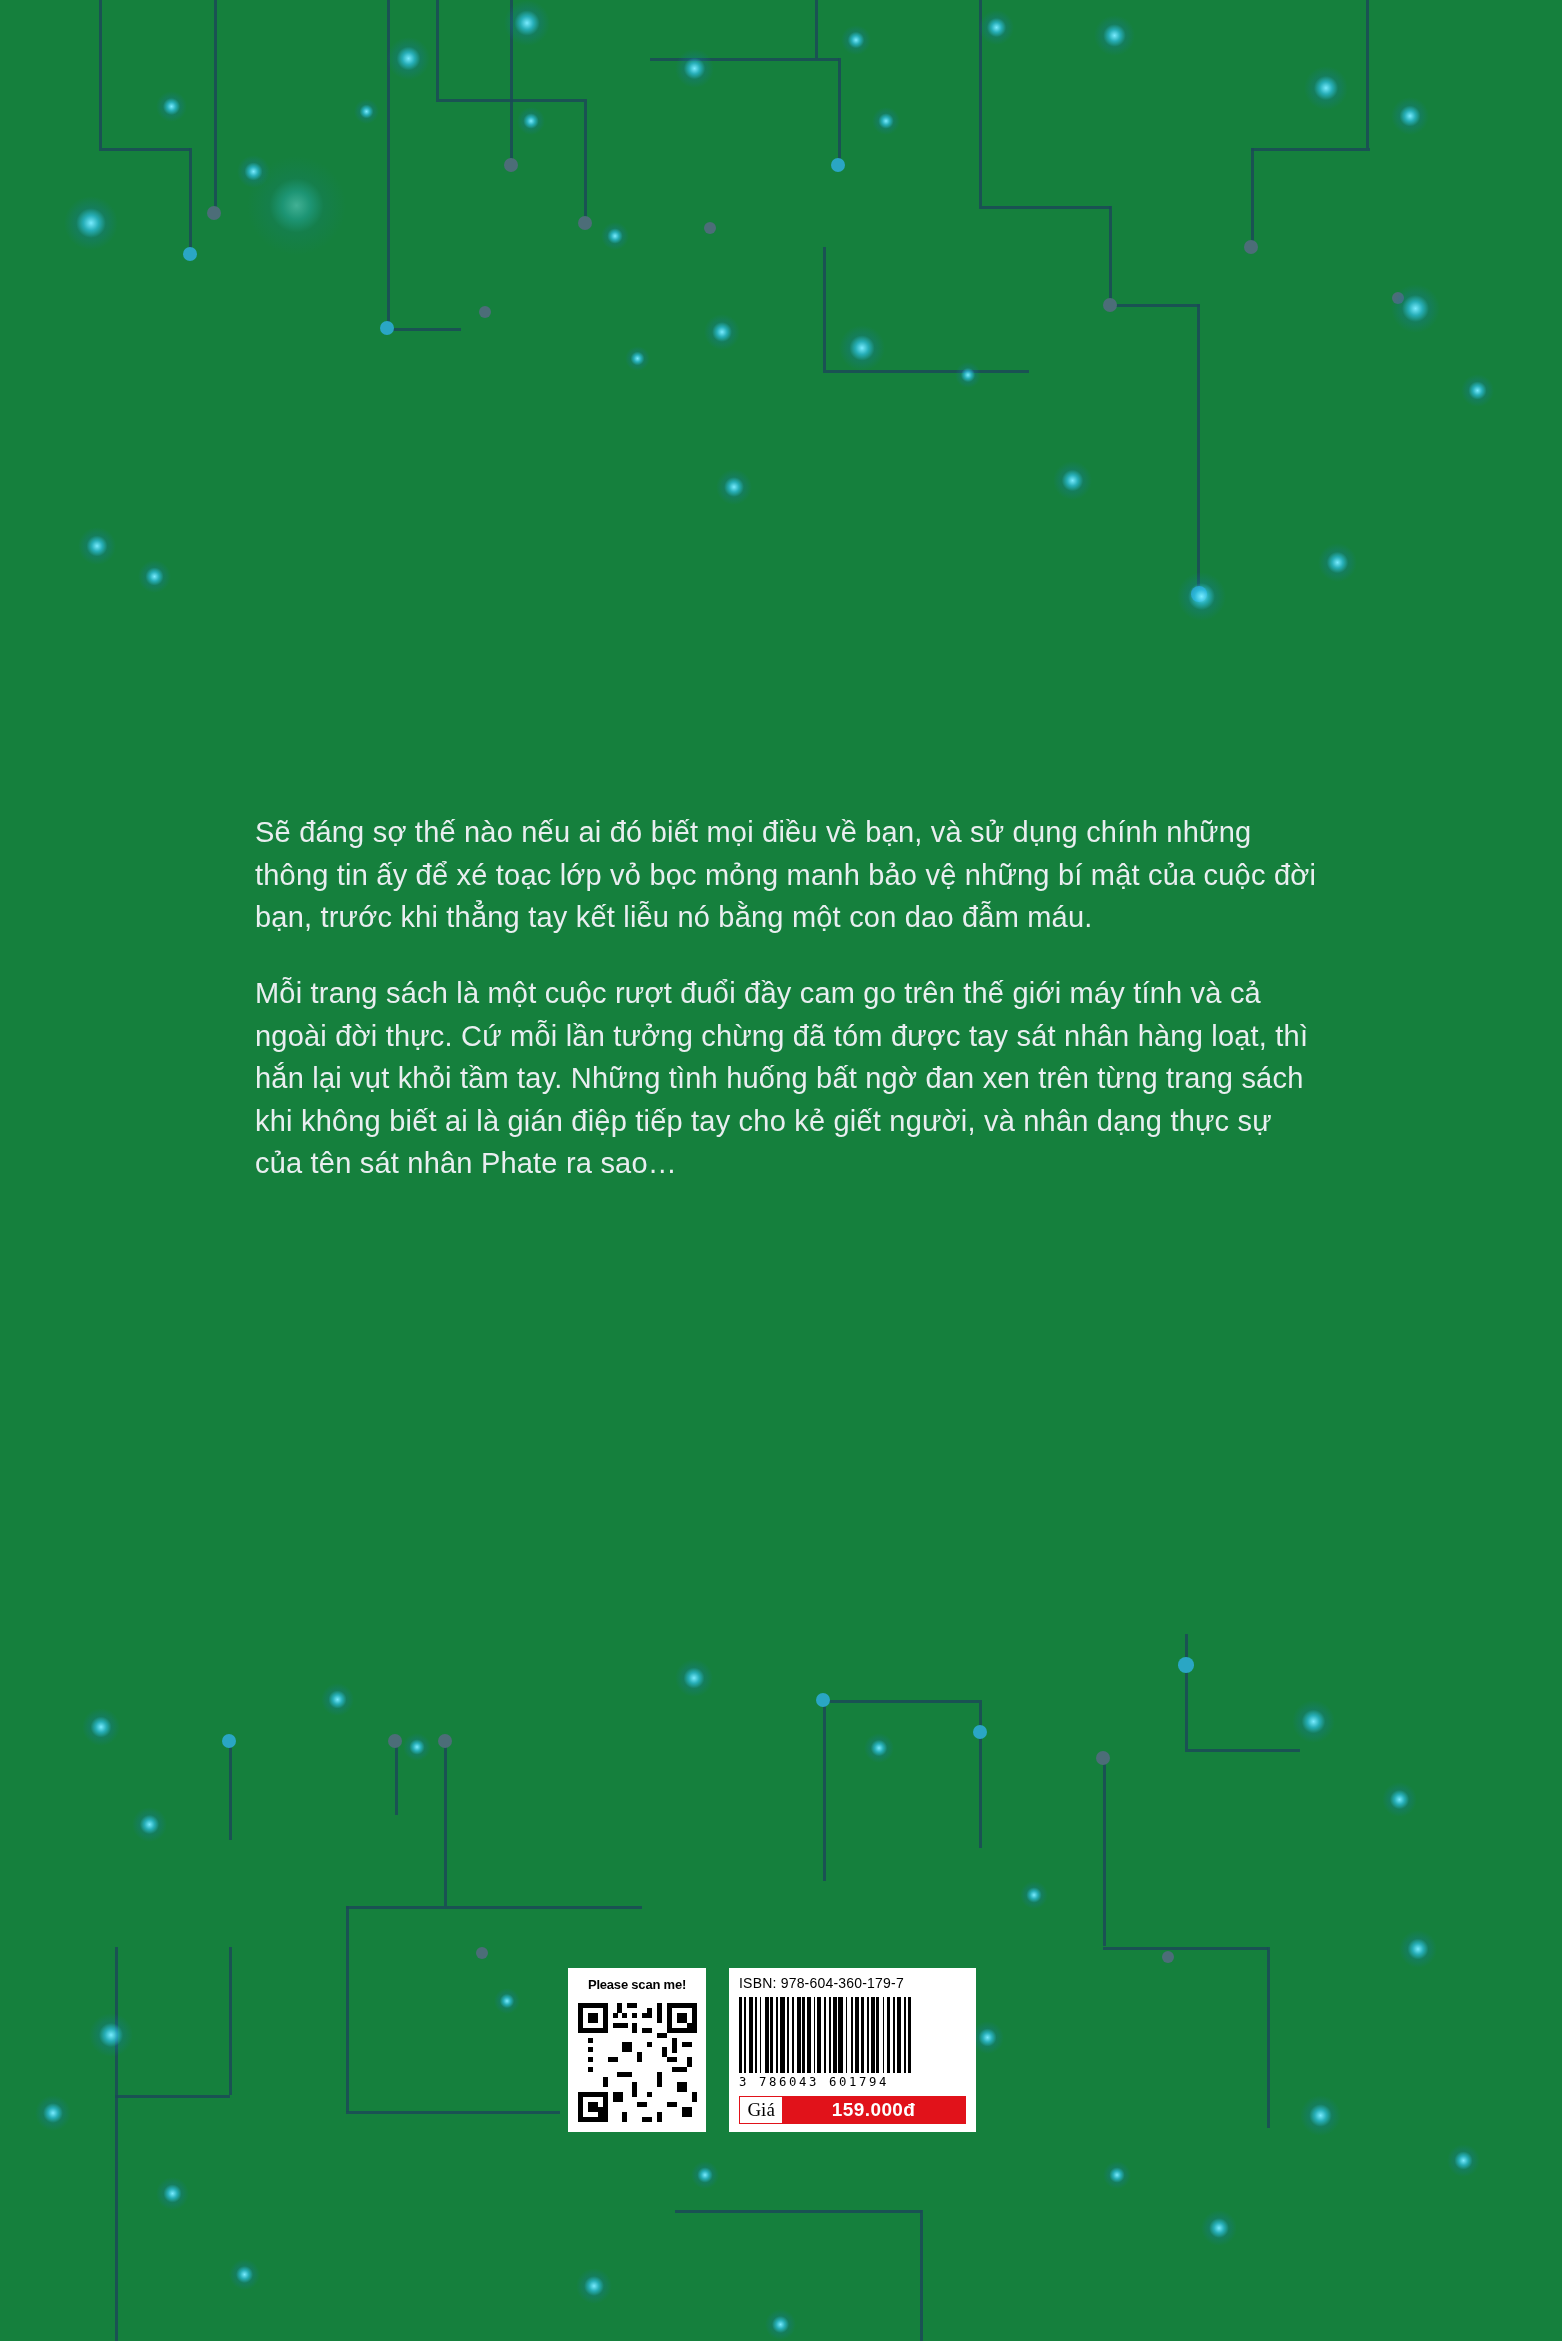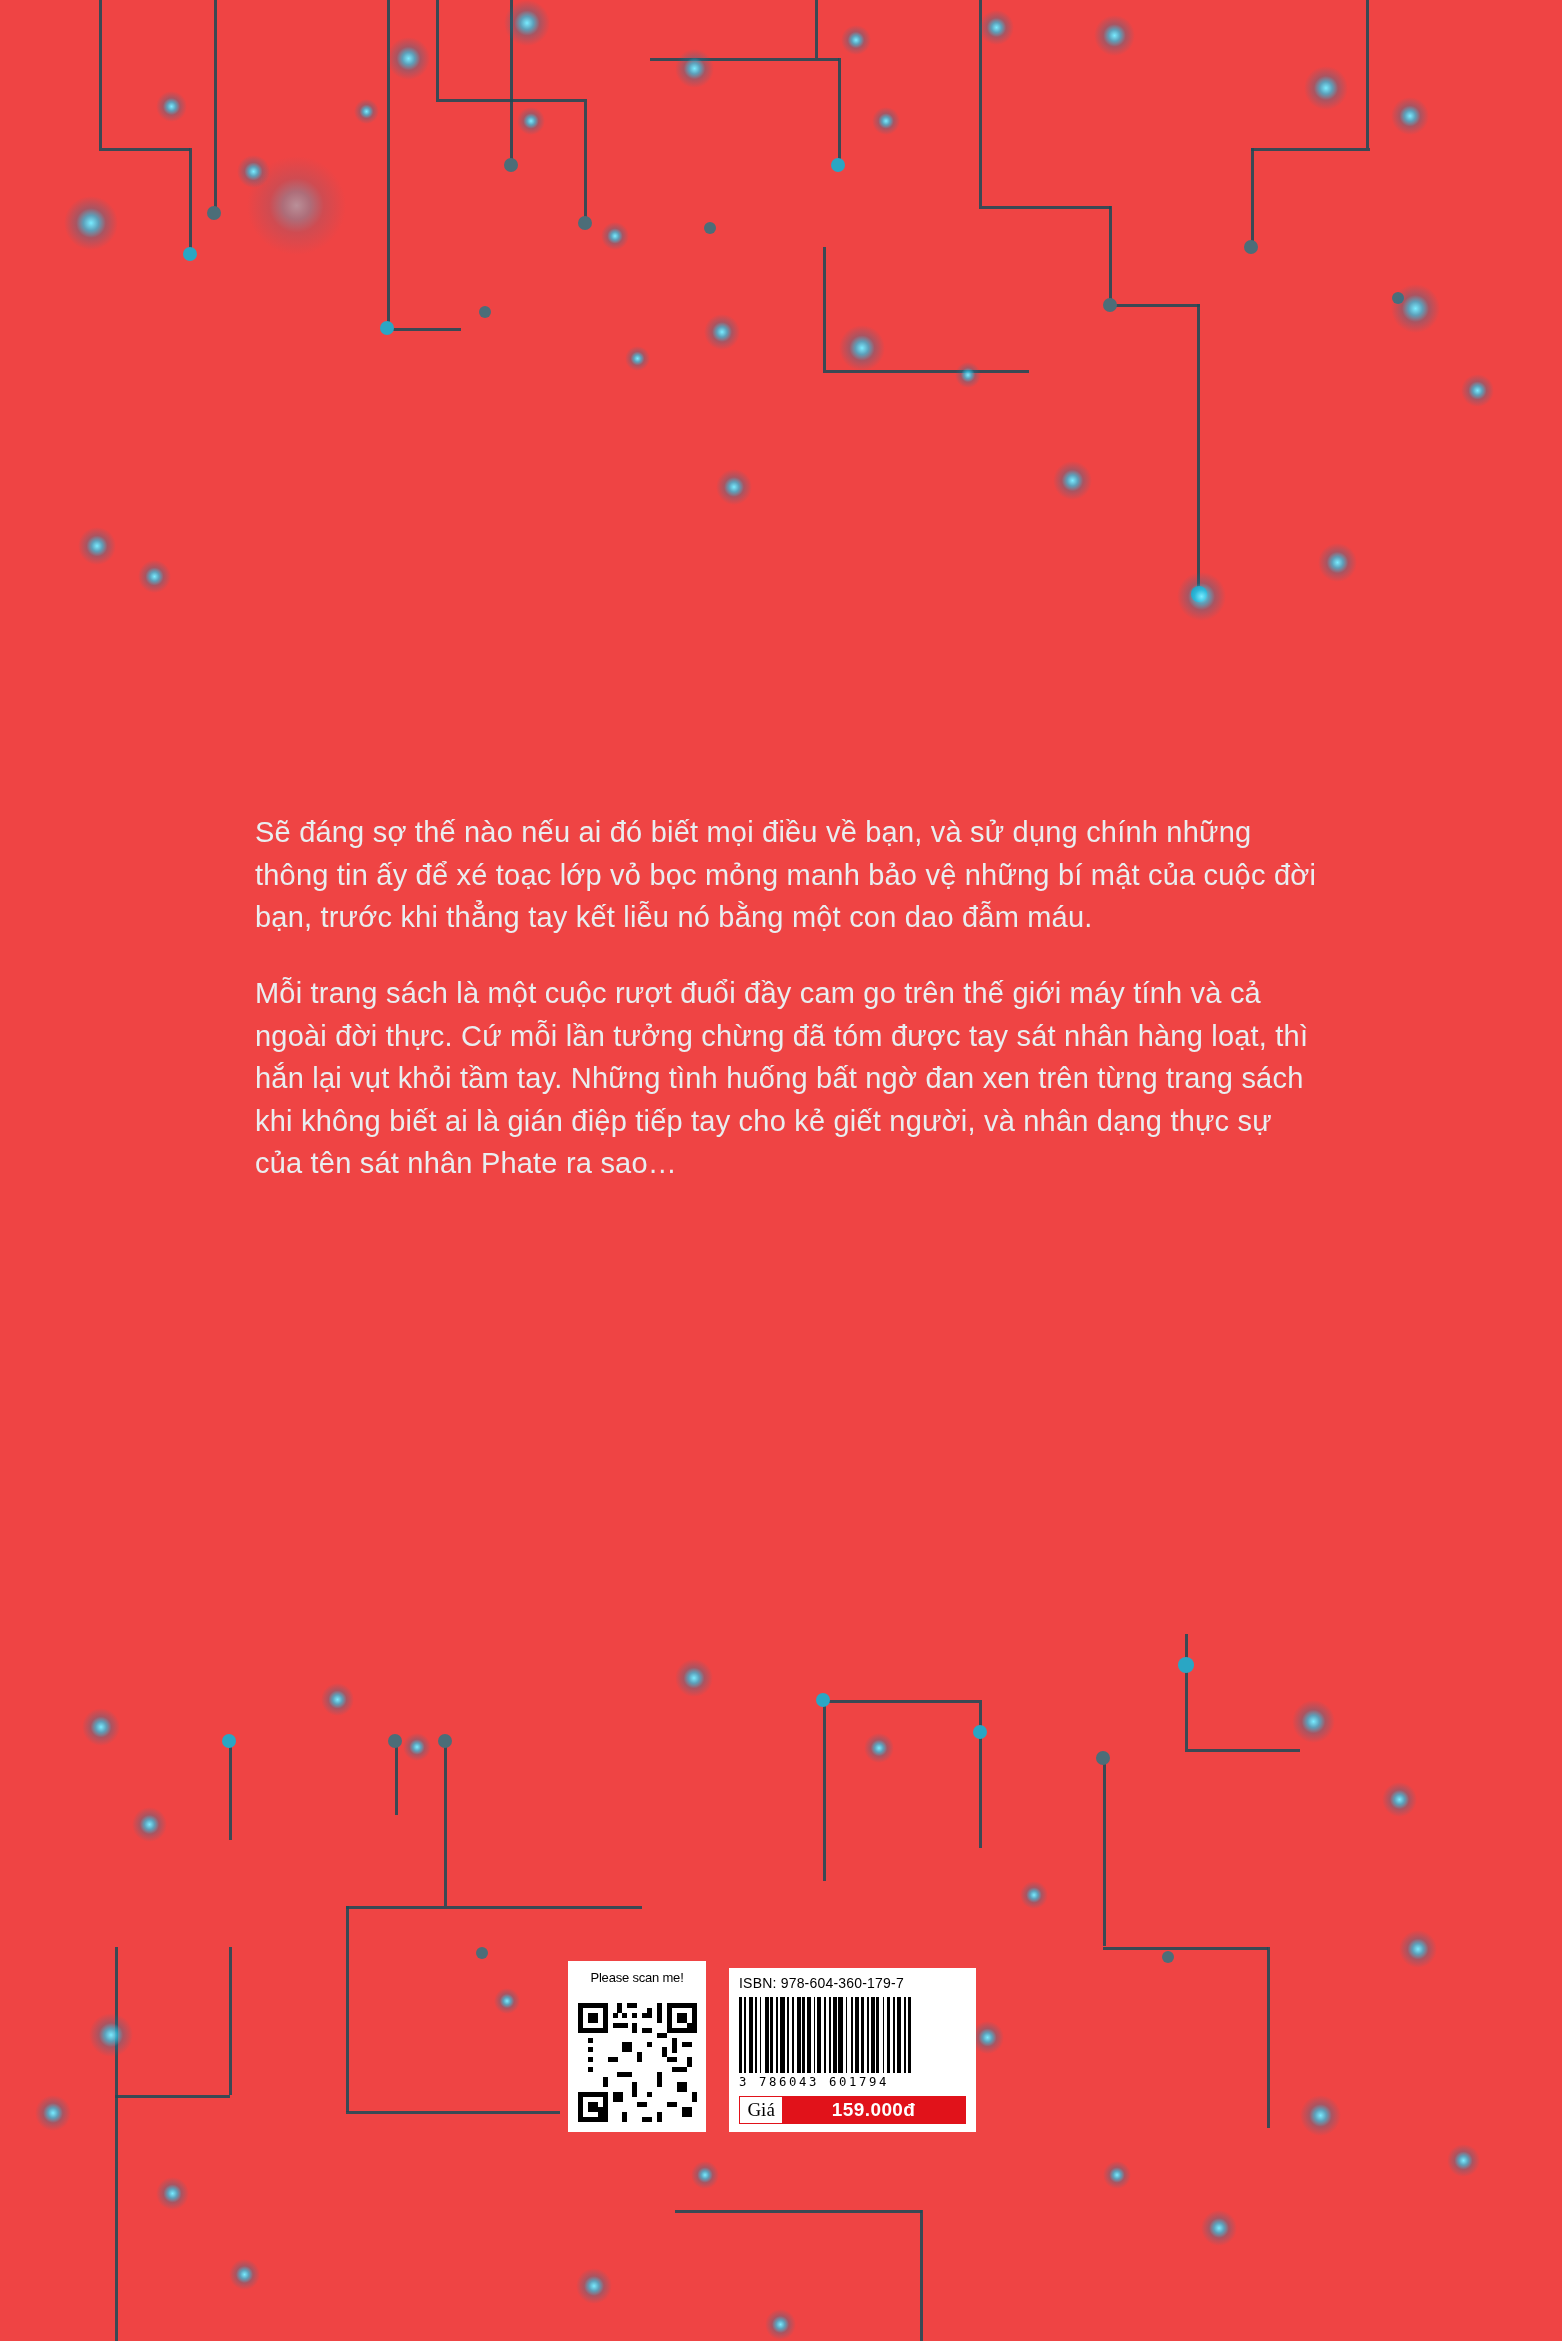--- a/index.html
+++ b/index.html
@@ -11,21 +11,21 @@
     width: 1563px;
     height: 2342px;
     overflow: hidden;
     font-family: "Liberation Sans", sans-serif;
   }
 
   .cover {
     position: relative;
     width: 1563px;
     height: 2342px;
-    background: #ef4444;
+    background: #15803d;
     overflow: hidden;
   }
 
   
   .art-layer {
     position: absolute;
     left: 0;
     right: 0;
     pointer-events: none;
   }
@@ -81,23 +81,23 @@
 
   .qr-card {
     background: #fff;
     padding: 8.2px 10px 11.5px 10px;
     width: 138px;
     box-sizing: border-box;
     text-align: center;
   }
   .qr-caption {
     font-size: 13px;
-    font-weight: normal;
+    font-weight: bold;
     color: #000;
-    margin-bottom: 18px;
+    margin-bottom: 11px;
     letter-spacing: -0.2px;
   }
   .qr-matrix {
     width: 118px;
     height: 118px;
     margin: 0 auto;
     position: relative;
     background: #fff;
   }
   .qr-matrix i {

